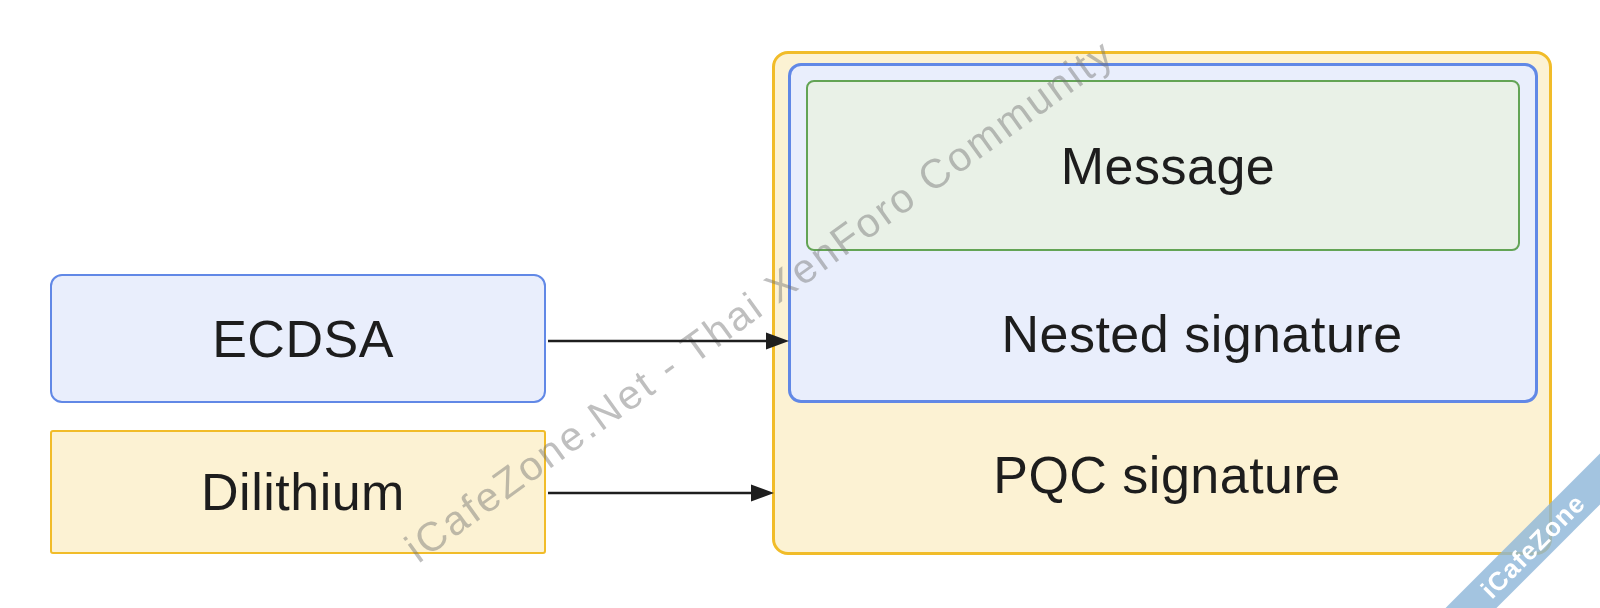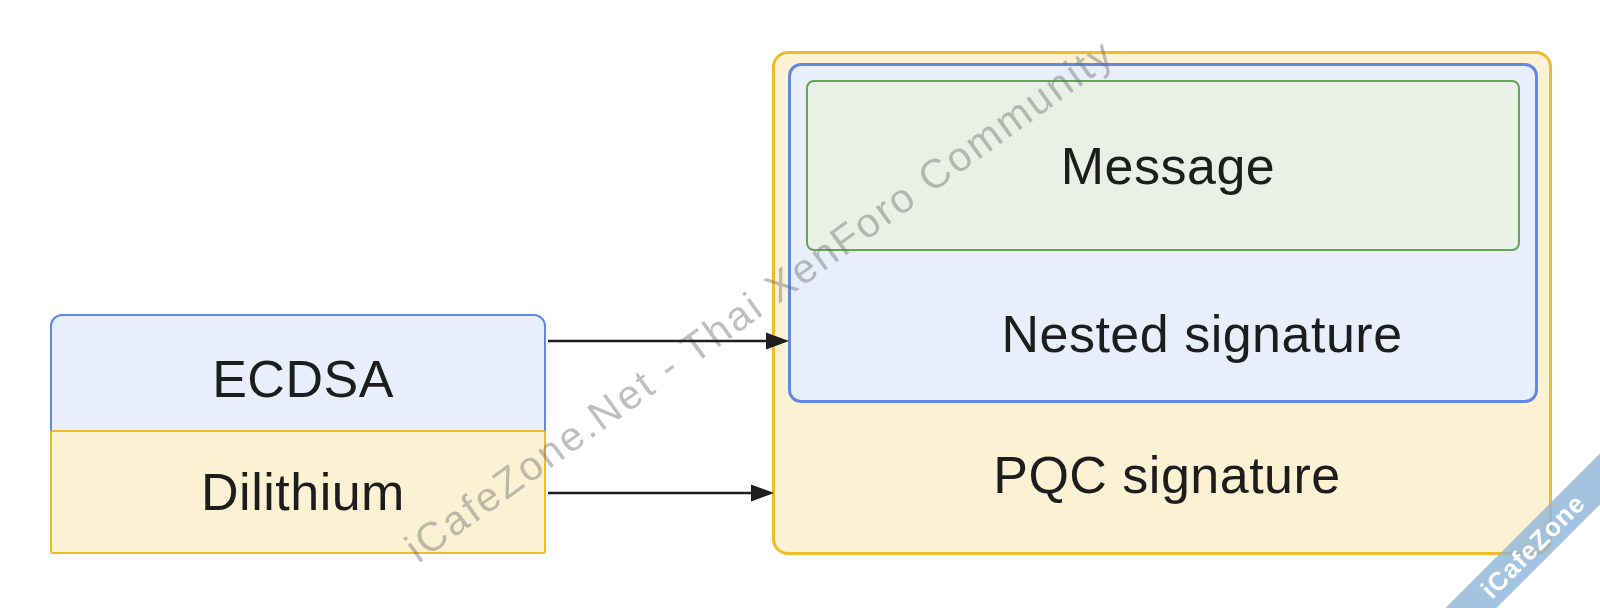--- a/index.html
+++ b/index.html
@@ -23,21 +23,20 @@
     font-size: 52px;
     letter-spacing: 0.5px;
     white-space: nowrap;
   }
   
   #ecdsa-box {
     left: 50px; top: 274px; width: 496px; height: 129px;
     background: var(--blue-fill, #e9eefc);
     border: 2px solid var(--blue-border, #6188e6);
     border-radius: 12px;
-    margin-top: 40px;
   }
   #dilithium-box {
     left: 50px; top: 430px; width: 496px; height: 124px;
     background: var(--yellow-fill, #fcf2d3);
     border: 2px solid var(--yellow-border, #f1bc29);
     border-radius: 3px;
   }
   
   #pqc-outer-box {
     left: 772px; top: 51px; width: 780px; height: 504px;

